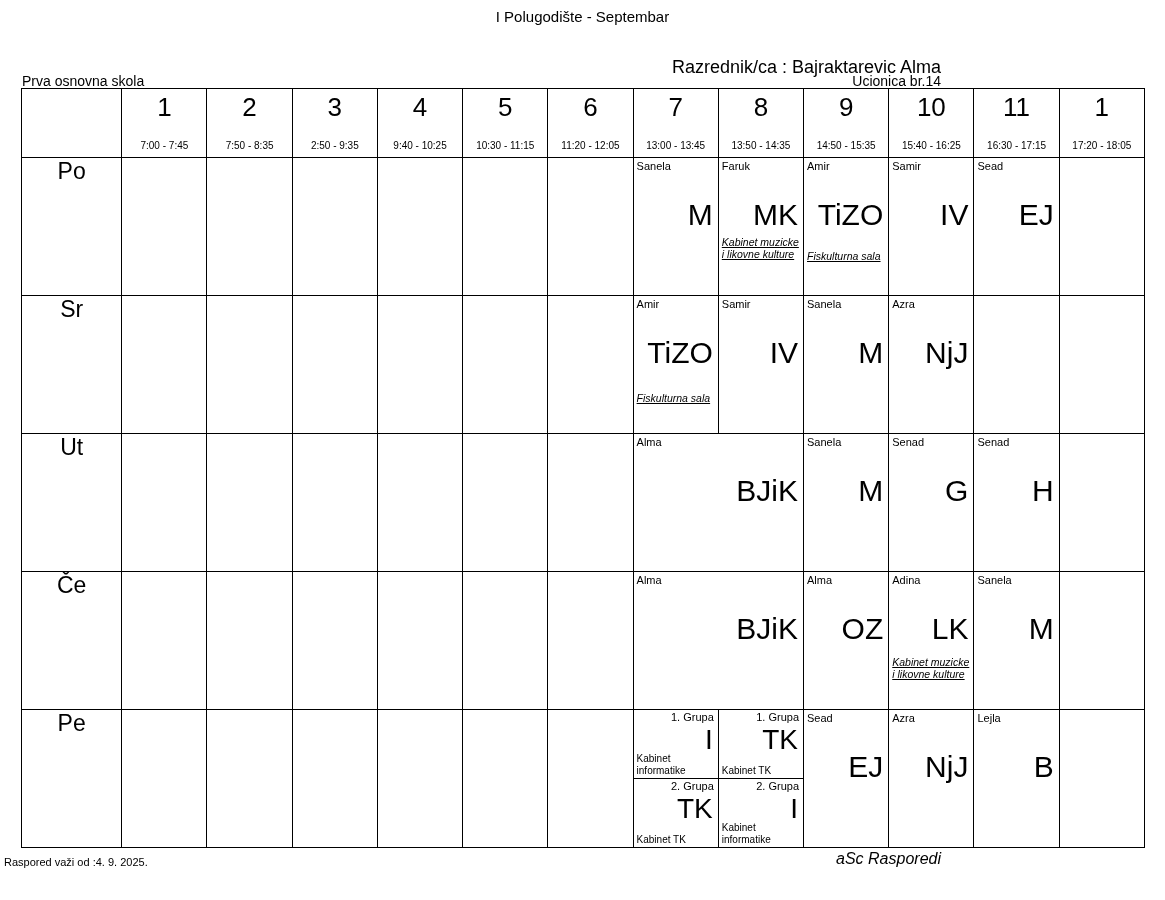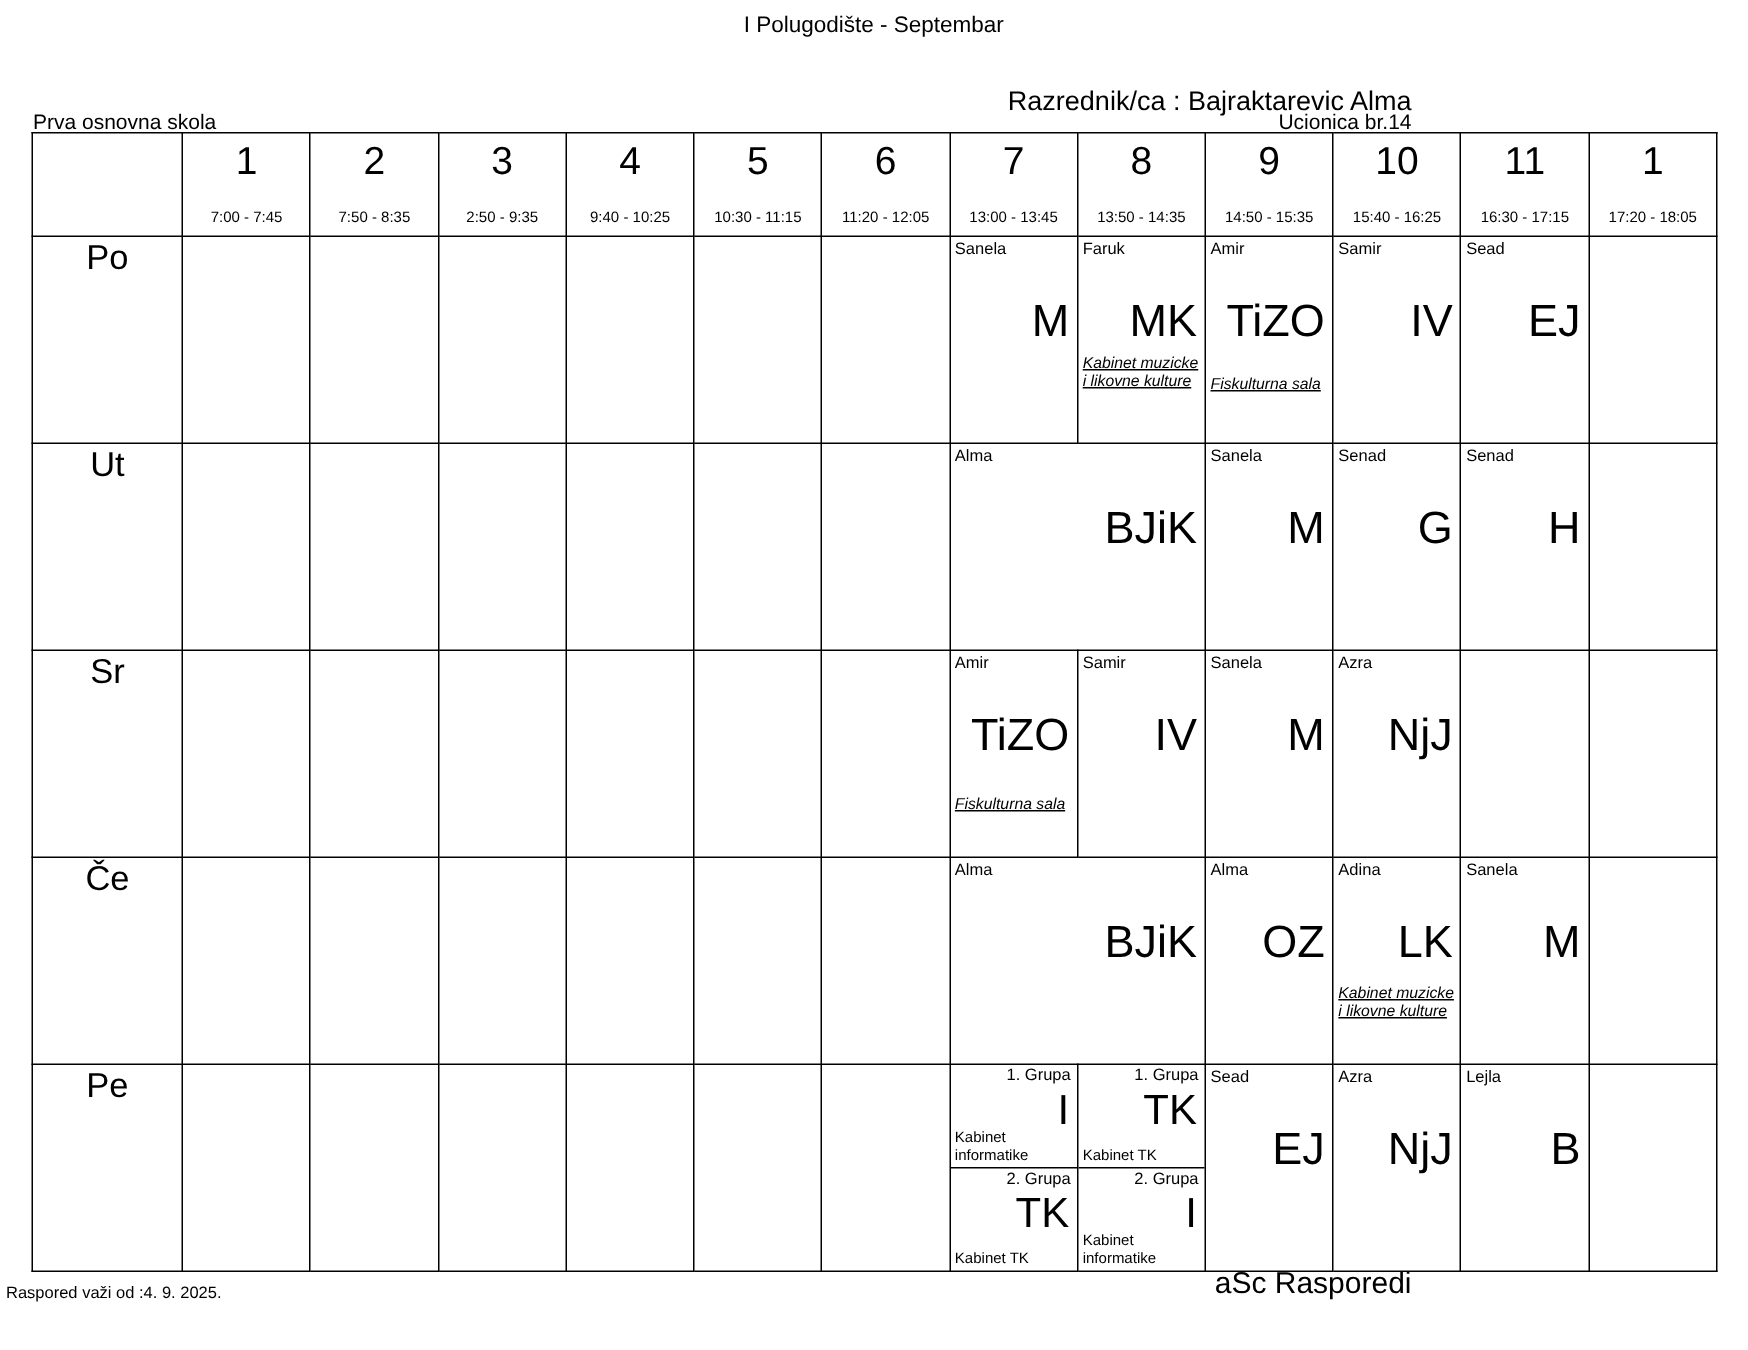--- a/index.html
+++ b/index.html
@@ -62,21 +62,22 @@
     position: absolute;
     left: 4px;
     bottom: 32px;
     font-size: 11px;
     margin-top: 29px;
   }
   .footer-right {
     position: absolute;
     right: 22px;
     bottom: 32px;
-    font-size: 20px;
+    font-size: 16px;
+    font-style: italic;
   }
 
   table.timetable {
     position: absolute;
     left: 21px;
     top: 88px;
     width: 1124px;
     border-collapse: collapse;
     table-layout: fixed;
   }
@@ -289,20 +290,49 @@
           <div class="subject">IV</div>
         </td>
         <td class="lesson">
           <div class="teacher">Sead</div>
           <div class="subject">EJ</div>
         </td>
         <td class="lesson"></td>
       </tr>
 
       <tr class="row-body">
+        <td class="day-cell">Sr</td>
+        <td class="lesson"></td>
+        <td class="lesson"></td>
+        <td class="lesson"></td>
+        <td class="lesson"></td>
+        <td class="lesson"></td>
+        <td class="lesson"></td>
+        <td class="lesson">
+          <div class="teacher">Amir</div>
+          <div class="subject">TiZO</div>
+          <div class="room" style="top:96px;">Fiskulturna sala</div>
+        </td>
+        <td class="lesson">
+          <div class="teacher">Samir</div>
+          <div class="subject">IV</div>
+        </td>
+        <td class="lesson">
+          <div class="teacher">Sanela</div>
+          <div class="subject">M</div>
+        </td>
+        <td class="lesson">
+          <div class="teacher">Azra</div>
+          <div class="subject">NjJ</div>
+        </td>
+        <td class="lesson"></td>
+        <td class="lesson"></td>
+      </tr>
+
+      <tr class="row-body">
         <td class="day-cell">Ut</td>
         <td class="lesson"></td>
         <td class="lesson"></td>
         <td class="lesson"></td>
         <td class="lesson"></td>
         <td class="lesson"></td>
         <td class="lesson"></td>
         <td class="lesson" colspan="2">
           <div class="teacher light">Alma</div>
           <div class="subject">BJiK</div>
@@ -312,49 +342,20 @@
           <div class="subject">M</div>
         </td>
         <td class="lesson">
           <div class="teacher">Senad</div>
           <div class="subject">G</div>
         </td>
         <td class="lesson">
           <div class="teacher">Senad</div>
           <div class="subject">H</div>
         </td>
-        <td class="lesson"></td>
-      </tr>
-
-      <tr class="row-body">
-        <td class="day-cell">Sr</td>
-        <td class="lesson"></td>
-        <td class="lesson"></td>
-        <td class="lesson"></td>
-        <td class="lesson"></td>
-        <td class="lesson"></td>
-        <td class="lesson"></td>
-        <td class="lesson">
-          <div class="teacher">Amir</div>
-          <div class="subject">TiZO</div>
-          <div class="room" style="top:96px;">Fiskulturna sala</div>
-        </td>
-        <td class="lesson">
-          <div class="teacher">Samir</div>
-          <div class="subject">IV</div>
-        </td>
-        <td class="lesson">
-          <div class="teacher">Sanela</div>
-          <div class="subject">M</div>
-        </td>
-        <td class="lesson">
-          <div class="teacher">Azra</div>
-          <div class="subject">NjJ</div>
-        </td>
-        <td class="lesson"></td>
         <td class="lesson"></td>
       </tr>
 
       <tr class="row-body">
         <td class="day-cell">Če</td>
         <td class="lesson"></td>
         <td class="lesson"></td>
         <td class="lesson"></td>
         <td class="lesson"></td>
         <td class="lesson"></td>

